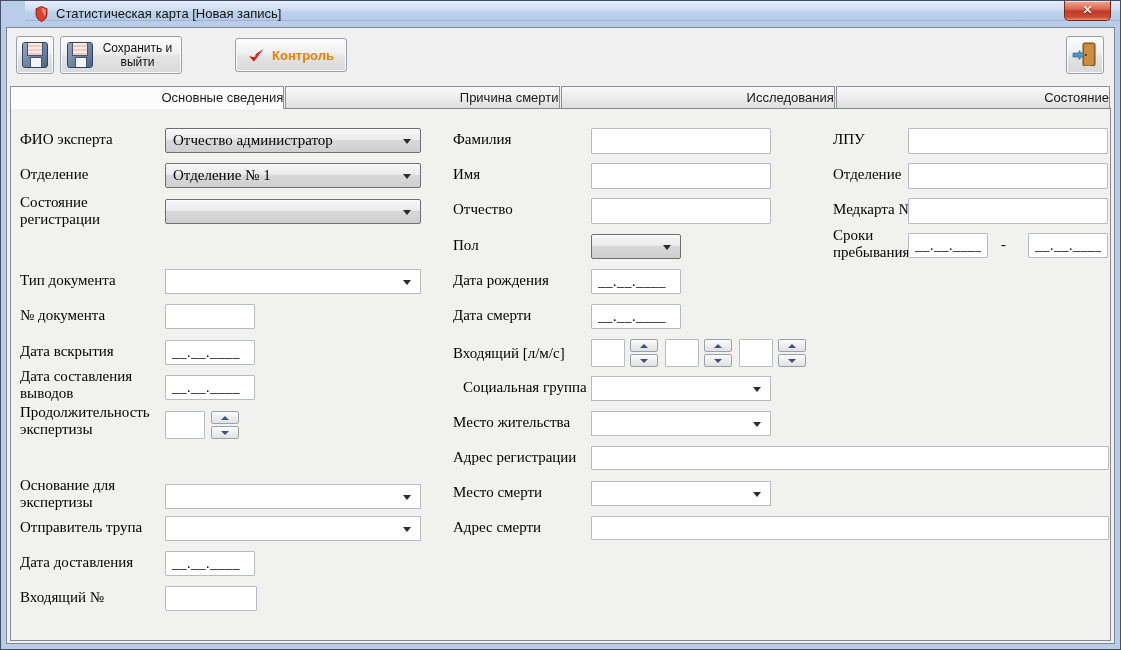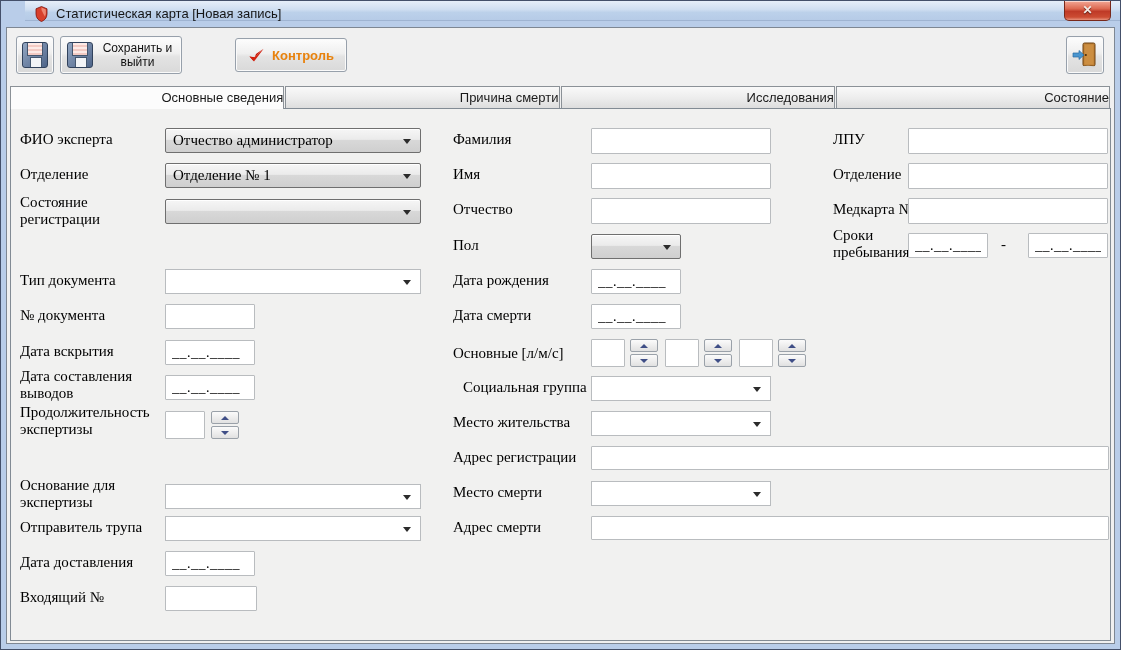--- a/index.html
+++ b/index.html
@@ -228,21 +228,21 @@
         <span class="val"></span>
         <span class="arrow"></span>
       </div>
 
       <div class="lbl" style="left:442px; top:163px; width:135px;">Дата рождения</div>
       <input class="tb datebox" style="left: 580px; top: 160px; width: 90px;" value="__.__.____">
 
       <div class="lbl" style="left:442px; top:198px; width:135px;">Дата смерти</div>
       <input class="tb datebox" style="left: 580px; top: 195px; width: 90px;" value="__.__.____">
 
-      <div class="lbl" style="left:442px; top:236px; width:135px;">Основные [л/м/с]</div>
+      <div class="lbl" style="left:442px; top:236px; width:135px;">Входящий [л/м/с]</div>
       <input class="tb" style="left: 580px; top: 230px; width: 34px; height: 28px;">
       <div class="spinbtns" style="left:619px; top:230px;">
         <div class="spinbtn">
             <span class="tri-up"></span>
           </div>
         <div class="spinbtn">
             <span class="tri-down"></span>
           </div>
       </div>
       <input class="tb" style="left: 654px; top: 230px; width: 34px; height: 28px;">

